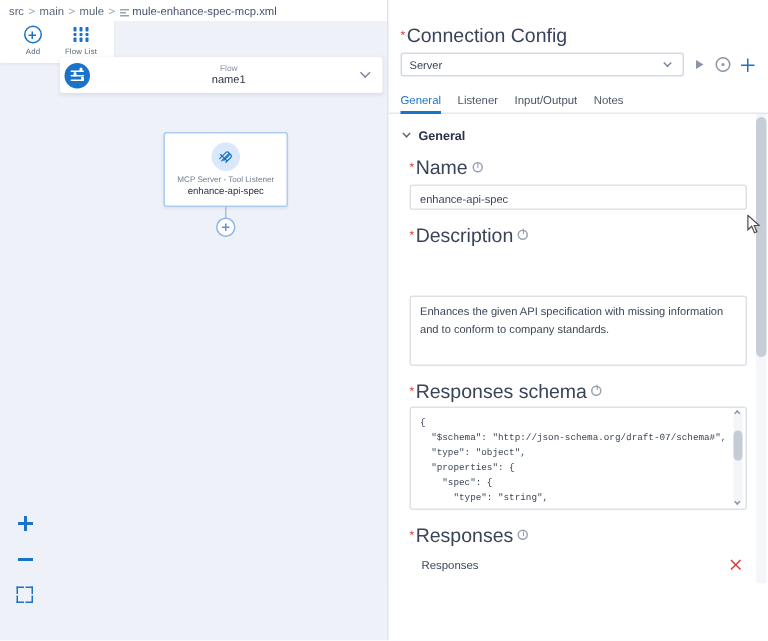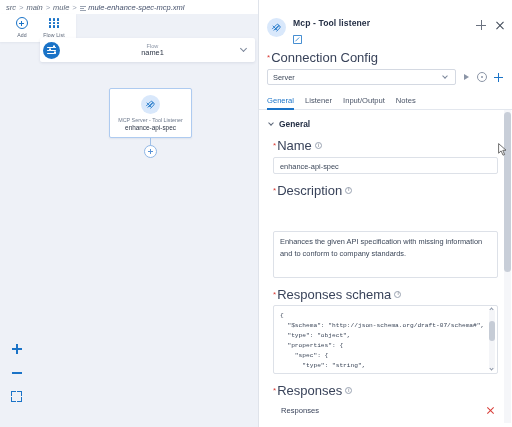--- a/index.html
+++ b/index.html
@@ -19,21 +19,20 @@
     background: #eef1f7;
     overflow: hidden;
   }
   #breadcrumb-bar {
     height: 14px;
     background: #ffffff;
     display: flex; align-items: center;
     padding-left: 6px;
     font-size: 7.5px; color: #6b7280;
     white-space: nowrap;
-    font-style: italic;
   }
   .bc-seg { color: #5a6577; }
   .bc-sep { margin: 0 3px; color: #9aa3b2; }
   .bc-file { color: #44506b; }
   .bc-file-icon {
     display: inline-block; width: 6px; height: 6px;
     margin-right: 2.5px; position: relative; top: 1px;
   }
   .bc-file-icon i {
     position: absolute; left: 0; width: 6px; height: 0.8px;
@@ -467,50 +466,20 @@
           <span class="c2"></span>
           <span class="c3"></span>
           <span class="c4"></span>
       </div>
     </div>
   </div>
 
   <div id="right">
     <div id="panel-top-strip"></div>
 
-    <div id="panel-header">
-      <div id="ph-icon">
-        <svg class="mcp-glyph" viewBox="0 0 12 12">
-          <g stroke="#1a73c7" stroke-width="0.9" fill="none" stroke-linecap="round">
-            <path d="M1.6 7.4 L6.2 2.8 a1.5 1.5 0 0 1 2.1 2.1 L4.6 8.6"></path>
-            <path d="M3.1 8.9 L7.7 4.3 a1.5 1.5 0 0 1 2.1 2.1 L6.1 10"></path>
-            <path d="M2.2 4.4 L6.8 8.9"></path>
-          </g>
-        </svg>
-      </div>
-      <div id="ph-text">
-        <div id="ph-title">Mcp - Tool listener</div>
-        <div id="ph-edit">
-          <svg viewBox="0 0 9 9">
-            <rect x="0.6" y="0.6" width="7.8" height="7.8" fill="none" stroke="#1a73c7" stroke-width="0.8"></rect>
-            <path d="M2.4 6.3 L6.2 2.5" stroke="#1a73c7" stroke-width="0.8"></path>
-          </svg>
-        </div>
-      </div>
-      <div id="ph-actions">
-        <div class="move-ico">
-          <i style="left:4.5px;top:0;width:1px;height:10px"></i>
-          <i style="top:4.5px;left:0;height:1px;width:10px"></i>
-        </div>
-        <div class="close-ico">
-            <i></i>
-            <i></i>
-          </div>
-      </div>
-    </div>
 
     <div id="conn-section">
       <div id="conn-label" class="field-label">
         <span class="req">*</span>
         <span class="lbl">Connection Config</span>
       </div>
       <div id="conn-row">
         <div id="conn-select">
           <span class="val">Server</span>
           <span style="position:relative;width:8px;height:8px;display:inline-block">

